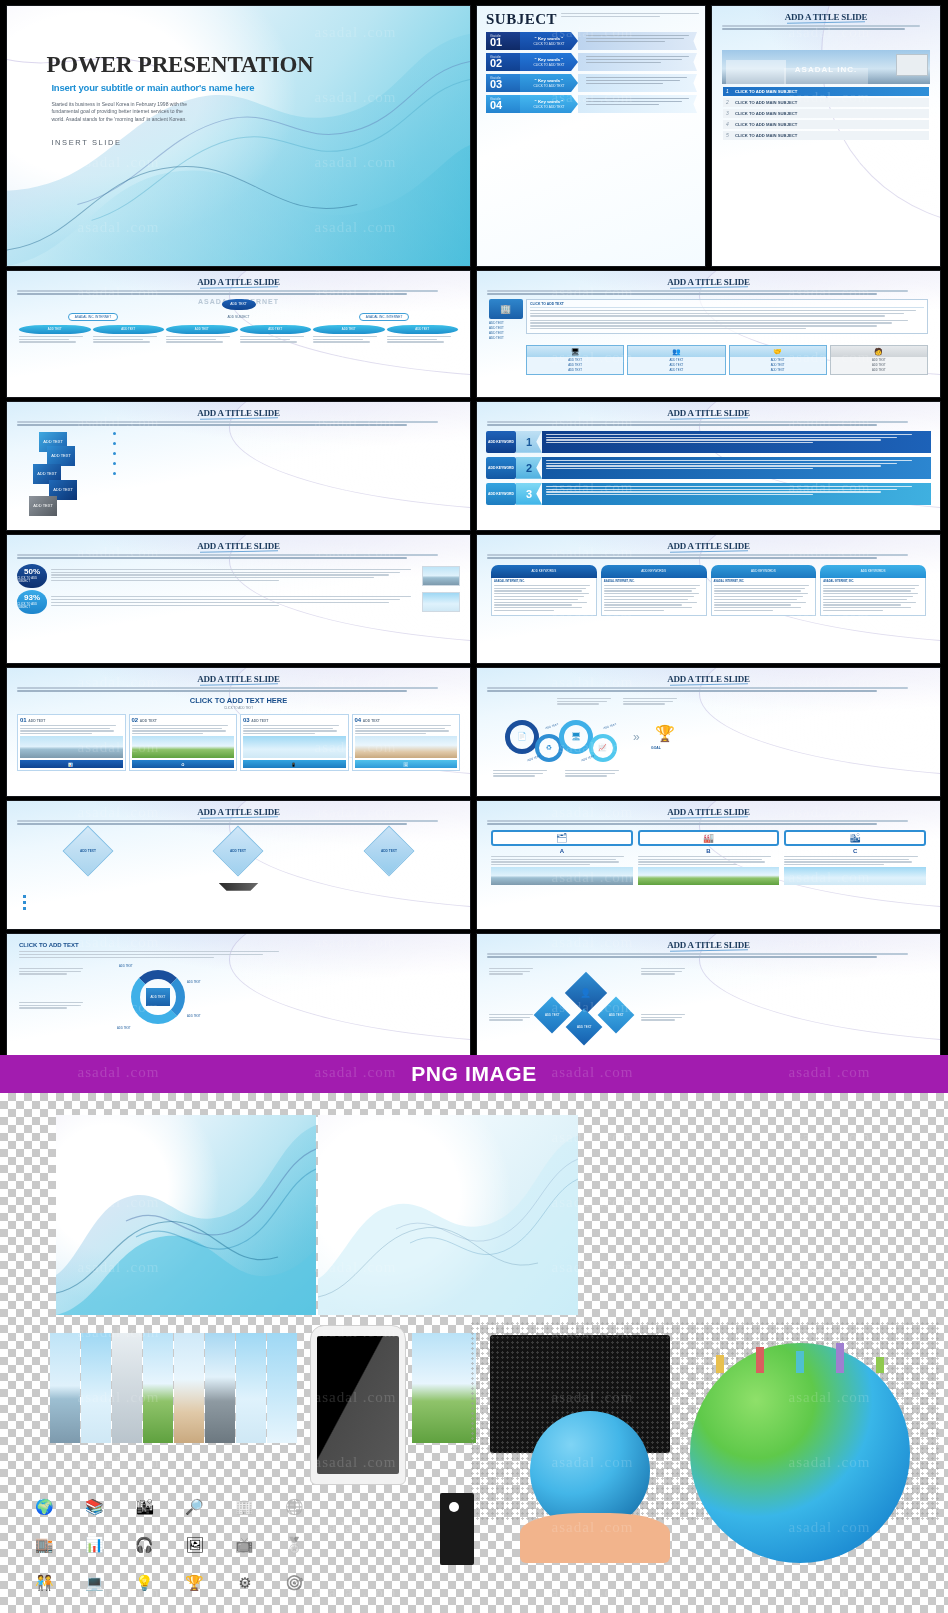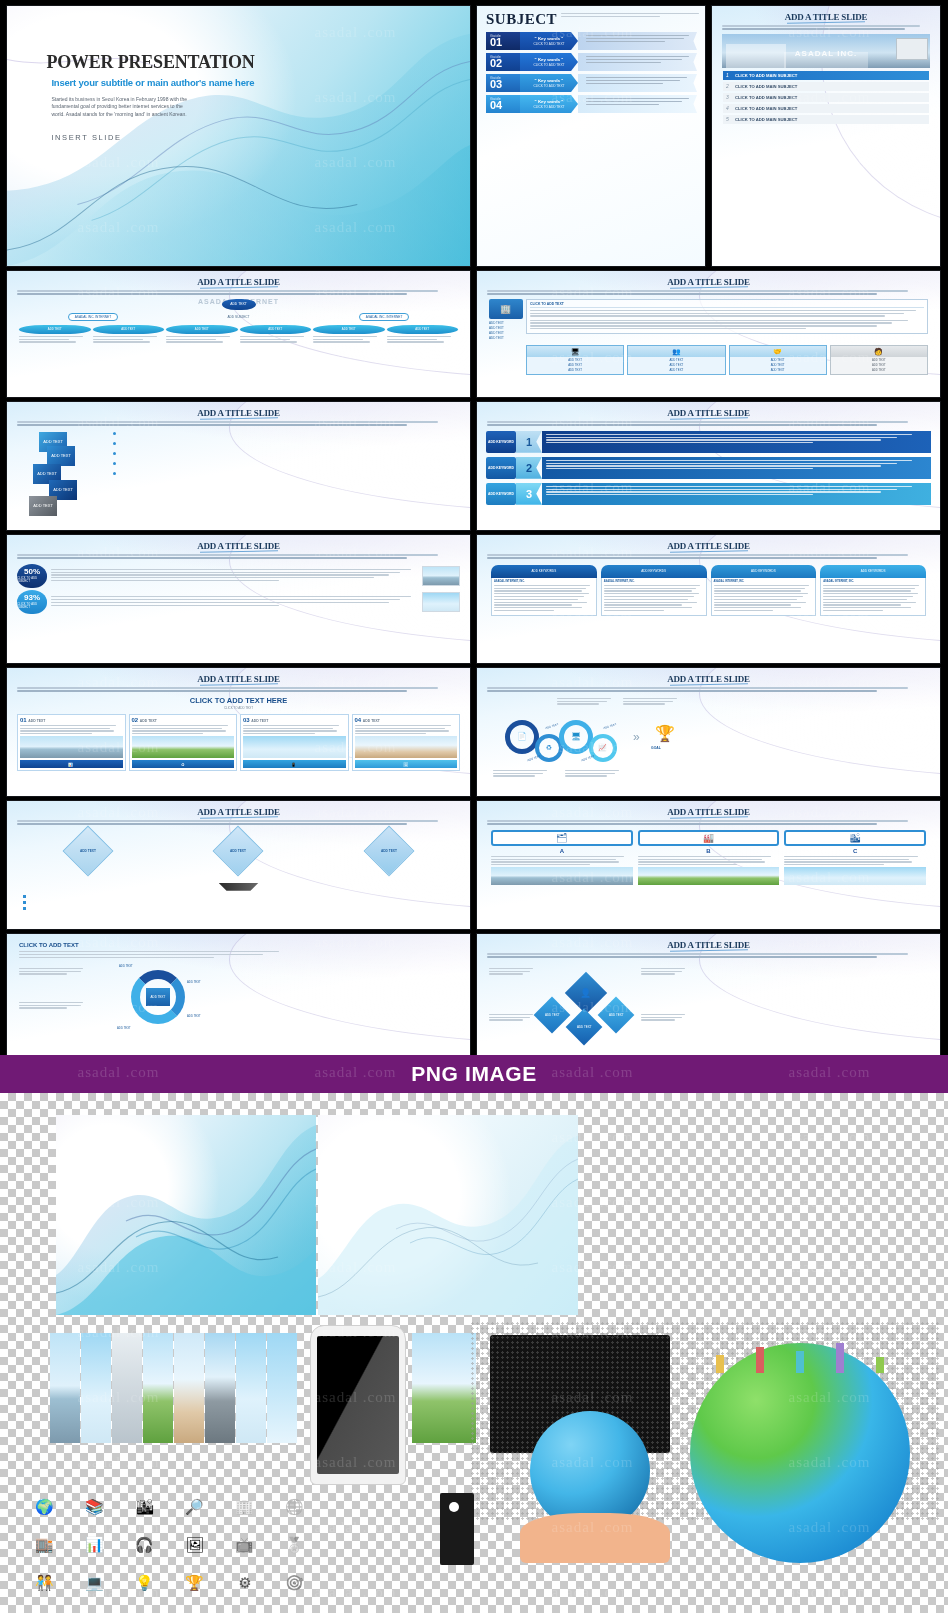--- a/index.html
+++ b/index.html
@@ -94,21 +94,21 @@
   .hero-wave {
     position: absolute; inset: 0; overflow: hidden;
   }
   .hero-txt { position: absolute; left: 7%; top: 18%; z-index: 3; }
   .hero-t1 {
     font-family: "Liberation Serif", serif; font-weight: 700;
     font-size: 25px; color: #2b2b2b; letter-spacing: 0.4px; line-height: 1.02;
   }
   .hero-t2 {
     font-family: "Liberation Serif", serif; font-weight: 700;
-    font-size: 18px; color: #2b2b2b; letter-spacing: -0.2px;
+    font-size: 23px; color: #2b2b2b; letter-spacing: -0.2px;
     line-height: 1.04; margin-left: 7px;
   }
   .hero-sub {
     margin-top: 5px; margin-left: 12px;
     font-size: 9.5px; font-weight: 700; color: #1d8fd4; letter-spacing: -0.2px;
   }
   .hero-body {
     margin-top: 8px; margin-left: 12px; width: 140px;
     font-size: 5px; color: #5a6470; line-height: 1.55;
   }
@@ -193,21 +193,21 @@
 
   
   .ty-t {
     font-family: "Liberation Serif", serif; font-weight: 700;
     font-size: 15px; color: #2b2b2b; letter-spacing: 0.3px;
   }
 
   
   .png-banner {
     position: absolute; left: 0; top: 1055px; width: 948px; height: 38px;
-    background: #701a75;
+    background: #a21caf;
     display: flex; align-items: center; justify-content: center;
     z-index: 10;
   }
   .png-banner-txt {
     color: #fff; font-size: 21px; font-weight: 700; letter-spacing: 0.6px;
   }
 
   
   .png-area {
     position: absolute; left: 0; top: 1093px; width: 948px; height: 520px;
@@ -397,21 +397,21 @@
     </div>
 
     <div class="slide top3">
       <div class="sbg"></div>
       <div class="scontent">
         <div class="s-title">ADD A TITLE SLIDE</div>
         <div class="s-sub">
           <div class="tl w95"></div>
             <div class="tl dk w88"></div>
         </div>
-        <div style="position:relative;height:34px;margin:4px 4px 0;background:linear-gradient(#9fc8e8,#cfe4f2 55%,#7f9cb4);overflow:hidden">
+        <div style="position:relative;height:34px;margin:20px 4px 0;background:linear-gradient(#9fc8e8,#cfe4f2 55%,#7f9cb4);overflow:hidden">
           <div style="position:absolute;left:4px;bottom:0;width:60px;height:24px;background:rgba(255,255,255,.45)"></div>
           <div style="position:absolute;left:30%;bottom:0;width:40%;height:16px;background:rgba(255,255,255,.3)"></div>
           <div style="position:absolute;left:0;top:44%;width:100%;text-align:center;font-size:8px;font-weight:700;color:rgba(255,255,255,.85);letter-spacing:1px">ASADAL INC.</div>
           <div style="position:absolute;right:2px;top:4px;width:32px;height:22px;background:#e9eef2;border:1px solid #b9c4cc"></div>
         </div>
         <div style="margin:3px 5px 0">
           <div style="display:flex;align-items:center;height:9px;margin-bottom:2px;background:linear-gradient(90deg,#1d6fc4,#2f8fd8);padding-left:3px">
             <span style="font-size:5px;color:#fff;font-style:italic;width:9px">1</span>
             <span style="font-size:4.2px;color:#fff;font-weight:700;width:64px">CLICK TO ADD MAIN SUBJECT</span>
             <span style="flex:1"><span class="ln w" style="width:80%"></span></span>

